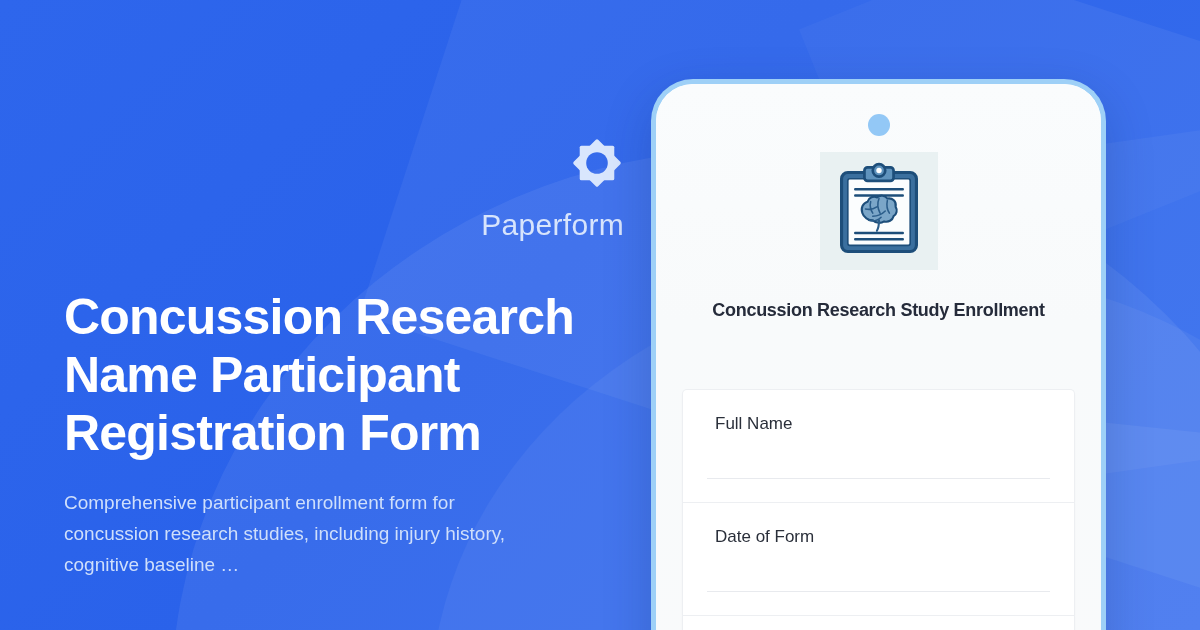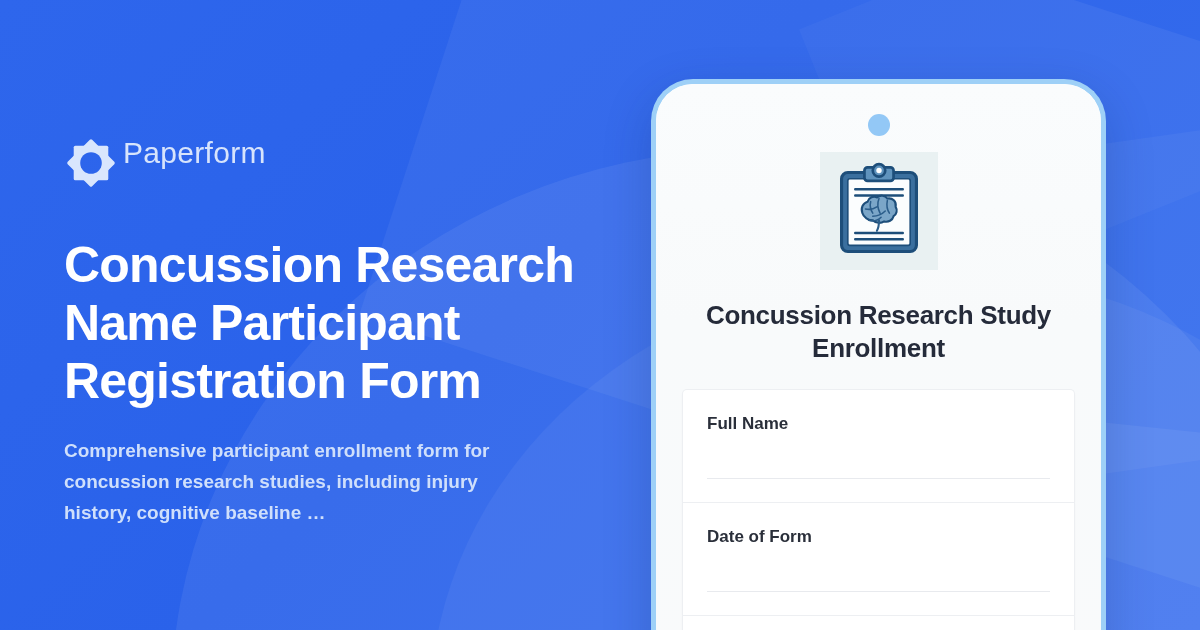--- a/index.html
+++ b/index.html
@@ -61,21 +61,21 @@
     transform:rotate(-22deg);
   }
 
   
   .left-col {
     position:absolute;
     left:64px; top:136px;
     width:560px;
   }
 
-  .brand { display:flex; align-items:flex-start; gap:5px; margin-bottom:46px; }
+  .brand { display:flex; align-items:flex-end; gap:18px; margin-bottom:46px;flex-direction:column; }
   .brand-mark { width:54px; height:54px; flex:0 0 54px; }
   .brand-name {
     font-size:30px;
     letter-spacing:0.3px;
     color:#d7e4fc;
     font-weight:400;
   }
 
   .headline {
     font-size:50px;
@@ -85,21 +85,21 @@
     letter-spacing:-0.8px;
     margin-bottom:26px;
     max-width:540px;
   }
 
   .subhead {
     font-size:19px;
     line-height:1.62;
     color:#cfdffb;
     max-width:480px;
-    font-weight:700;
+    font-weight:400;
   }
 
   
   .phone {
     position:absolute;
     left:651px; top:79px;
     width:455px; height:600px;
     background:#ffffff;
     border:5px solid #9ed0f7;
     border-bottom:none;
@@ -130,21 +130,21 @@
     width:118px; height:118px;
     background:#e9f1f2;
     display:flex; align-items:center; justify-content:center;
   }
   .form-icon-wrap svg { width:104px; height:104px; display:block; }
 
   .form-title {
     position:absolute;
     top:215px; left:26px; right:26px;
     text-align:center;
-    font-size:26px;
+    font-size:18px;
     line-height:1.28;
     font-weight:700;
     color:#252b3a;
     letter-spacing:-0.3px;
   }
 
   .field-list {
     position:absolute;
     top:305px; left:26px; right:26px; bottom:0;
   }
@@ -153,22 +153,23 @@
     border:1px solid #edeff2;
     border-bottom:none;
     padding:24px 24px 0 24px;
     height:113px;
     box-shadow:0 1px 2px rgba(20,40,80,0.03);
   }
   .field-card:first-child { border-radius:5px 5px 0 0; }
   .field-label {
     font-size:17px;
     color:#2a2f3a;
-    font-weight:700;
+    font-weight:400;
     margin-bottom:44px;
+    margin-left:8px;
   }
   .field-underline {
     height:1px;
     background:#e8eaee;
     width:100%;
   }
 </style>
 </head>
 <body>
 

